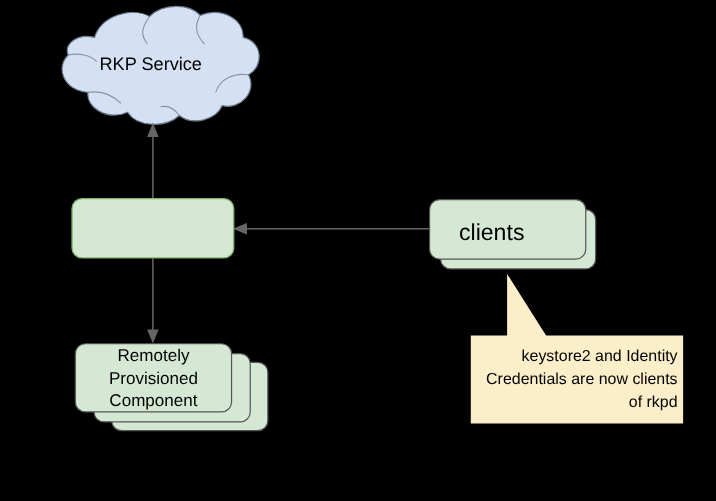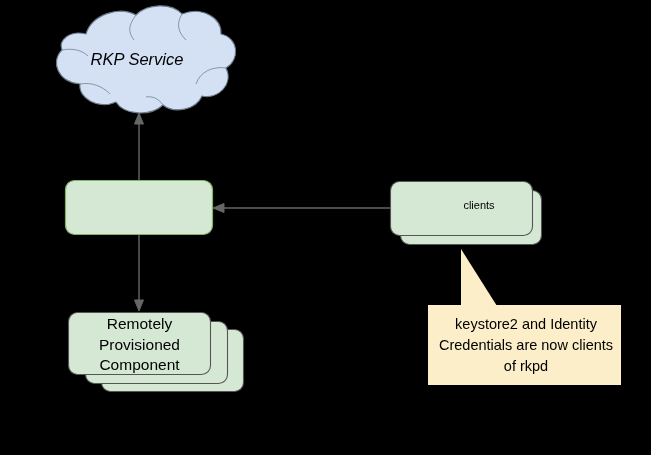--- a/index.html
+++ b/index.html
@@ -30,55 +30,53 @@
     line-height: 1.33;
     white-space: pre-line;
     pointer-events: none;
   }
   
   #cloud-label {
     left: 45px;
     top: 49px;
     width: 184px;
     font-size: 16.5px;
-    font-style: italic;
   }
   
   #rkpd-label {
     left: 65px;
     top: 198px;
     width: 148px;
     font-size: 15.5px;
   }
   
   #clients-label {
     left: 390px;
     top: 198px;
     width: 114px;
-    font-size: 11px;
-    margin-left: 32px;
+    font-size: 21px;
   }
   
   #rpc-label {
     left: 68px;
     top: 314px;
     width: 143px;
     font-size: 15.5px;
     text-align: center;
   }
   
   #callout-text {
     position: absolute;
     left: 436px;
     top: 314px;
     width: 180px;
     color: #000000;
     font-size: 14.5px;
     line-height: 1.45;
-    text-align: center;
+    text-align: right;
     font-family: "Liberation Sans", sans-serif;
     white-space: pre-line;
     pointer-events: none;
   }
 </style>
 </head>
 <body>
 
 <div id="canvas">
 

